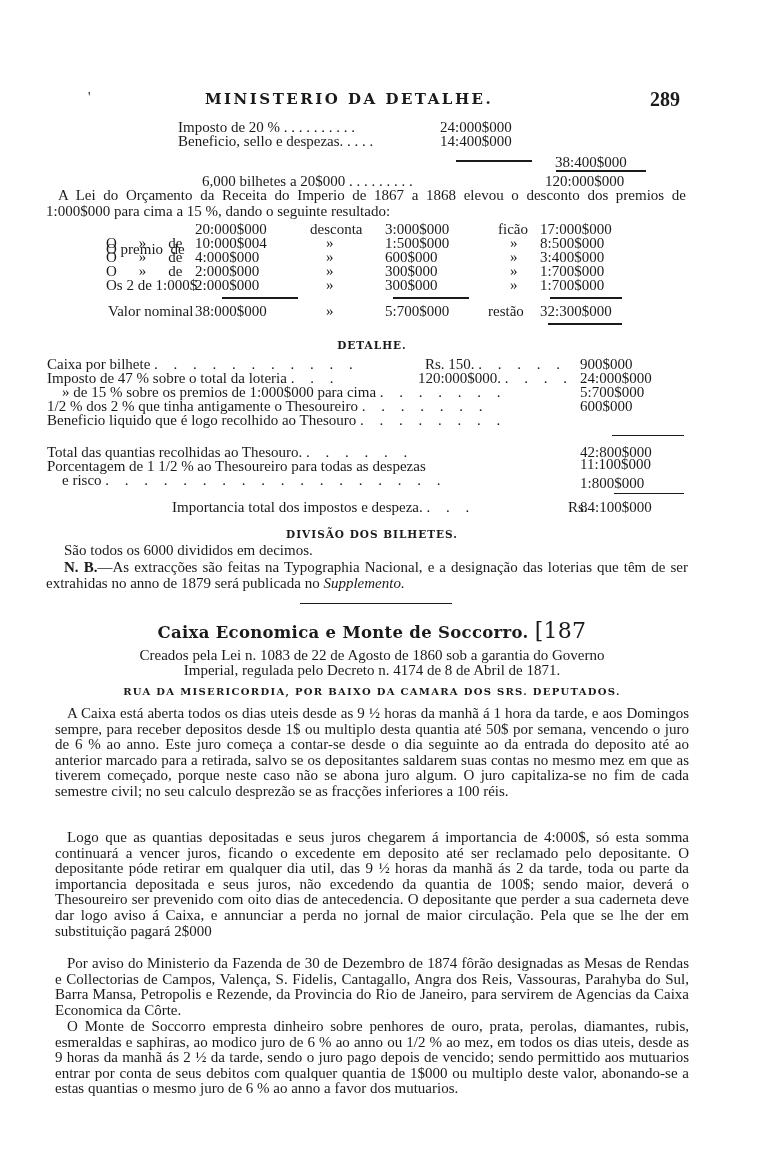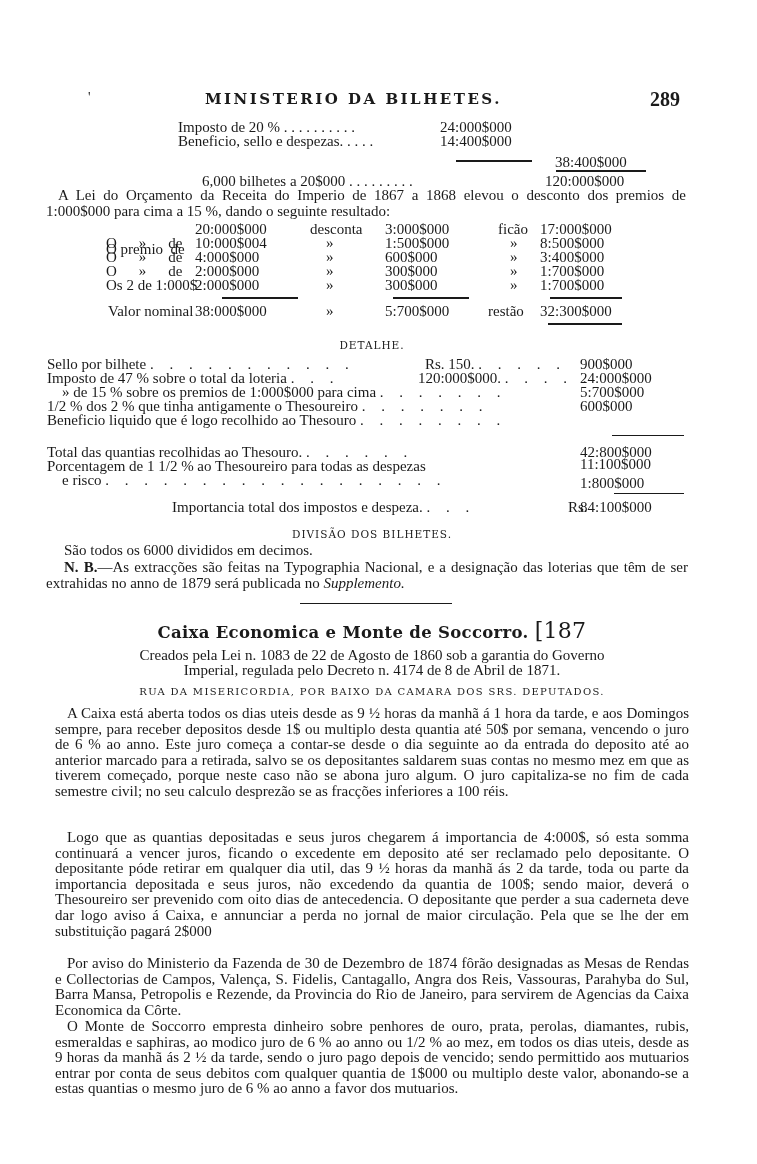--- a/index.html
+++ b/index.html
@@ -11,33 +11,33 @@
     .abs { position: absolute; white-space: nowrap; }
     .hdr-title {
       left: 205px; top: 90px; font-size: 15px; font-weight: bold; letter-spacing: 2.5px;
       font-family: "DejaVu Serif", serif;
     }
     .hdr-mark { left: 88px; top: 90px; font-size: 14px; }
     .hdr-page { left: 650px; top: 88px; font-size: 20px; font-weight: bold; }
     .t { font-size: 15px; line-height: 14px; }
     .num { }
     .rule { position: absolute; height: 2px; background: #1a1a1a; }
-    .small-caps { font-size: 10.5px; font-weight: normal; letter-spacing: 1px; font-family: "DejaVu Serif", serif; }
+    .small-caps { font-size: 10.5px; font-weight: bold; letter-spacing: 1px; font-family: "DejaVu Serif", serif; }
     .para { position: absolute; left: 55px; width: 634px; font-size: 15px; line-height: 15.6px; text-align: justify; }
     .para .ind { display: inline-block; width: 12px; }
     .dots { letter-spacing: 6px; }
     .heading2 { font-size: 16.5px; font-weight: bold; font-family: "DejaVu Serif", serif; letter-spacing: 0.3px; }
     .center { position: absolute; left: 55px; width: 634px; text-align: center; }
     em { font-style: italic; }
   </style>
 </head>
 <body>
 
 <div class="abs hdr-mark">'</div>
-<div class="abs hdr-title">MINISTERIO DA BILHETES.</div>
+<div class="abs hdr-title">MINISTERIO DA DETALHE.</div>
 <div class="abs hdr-page">289</div>
 
 <div class="abs t" style="left:178px; top:120px;">
   <span>Imposto de 20 %</span>
   <span>. . . . . . . . . .</span>
 </div>
 <div class="abs t num" style="left:440px; width:90px; top:120px;">24:000$000</div>
 <div class="abs t" style="left:178px; top:134px;">
   <span>Beneficio, sello e despezas.</span>
   <span>. . . .</span>
@@ -101,21 +101,21 @@
   <div class="abs t" style="left:326px; top:304px;">»</div>
   <div class="abs t num" style="left:385px; width:80px; top:304px;">5:700$000</div>
   <div class="abs t" style="left:488px; top:304px;">restão</div>
   <div class="abs t num" style="left:540px; width:82px; top:304px;">32:300$000</div>
   <div class="rule" style="left:548px; width:74px; top:323px;"></div>
 </div>
 
 <div class="center small-caps" style="top:339px;">DETALHE.</div>
 
 <div>
-  <div class="abs t" style="left:47px; top:357px;"><span>Sello por bilhete</span> <span class="dots">. . . . . . . . . . .</span></div>
+  <div class="abs t" style="left:47px; top:357px;"><span>Caixa por bilhete</span> <span class="dots">. . . . . . . . . . .</span></div>
   <div class="abs t" style="left:425px; top:357px;"><span>Rs.  150.</span> <span class="dots">. . . . .</span></div>
   <div class="abs t num" style="left:580px; width:103px; top:357px;">900$000</div>
 
   <div class="abs t" style="left:47px; top:371px;"><span>Imposto de 47 % sobre o total da loteria</span> <span class="dots">. . .</span></div>
   <div class="abs t" style="left:418px; top:371px;"><span>120:000$000.</span> <span class="dots">. . . . .</span></div>
   <div class="abs t num" style="left:580px; width:103px; top:371px;">24:000$000</div>
 
   <div class="abs t" style="left:62px; top:385px;"><span>»     de 15 % sobre os premios de 1:000$000 para cima</span> <span class="dots">. . . . . . .</span></div>
   <div class="abs t num" style="left:580px; width:103px; top:385px;">5:700$000</div>
 

